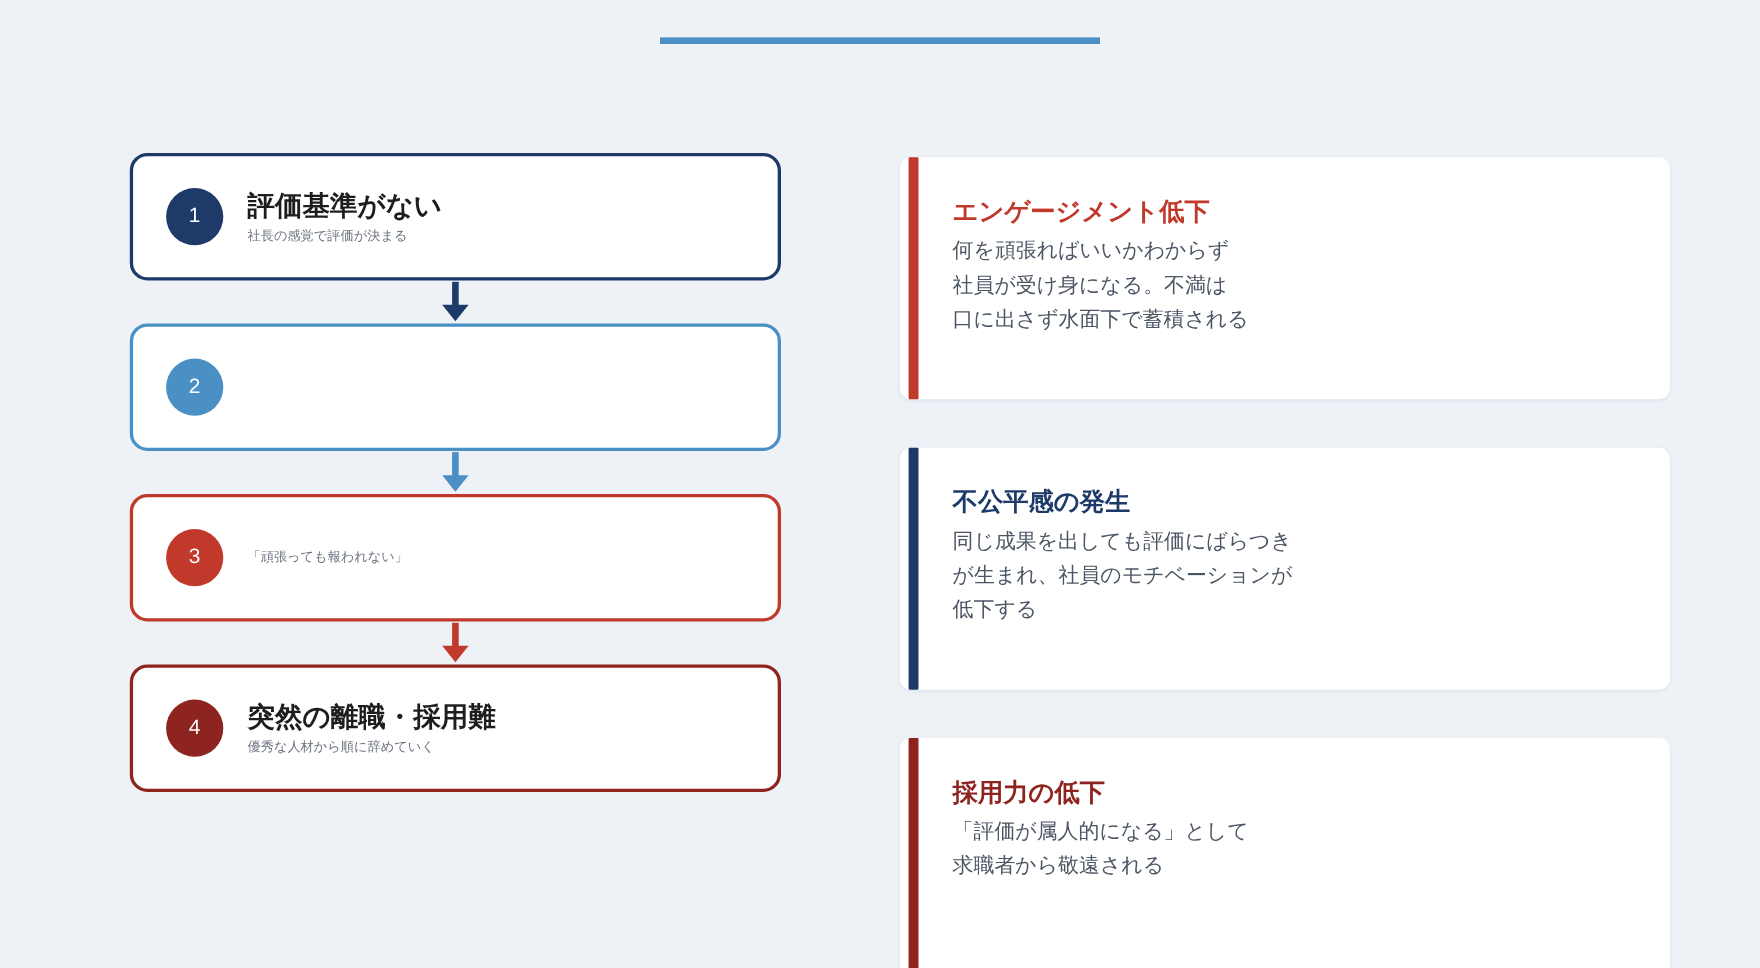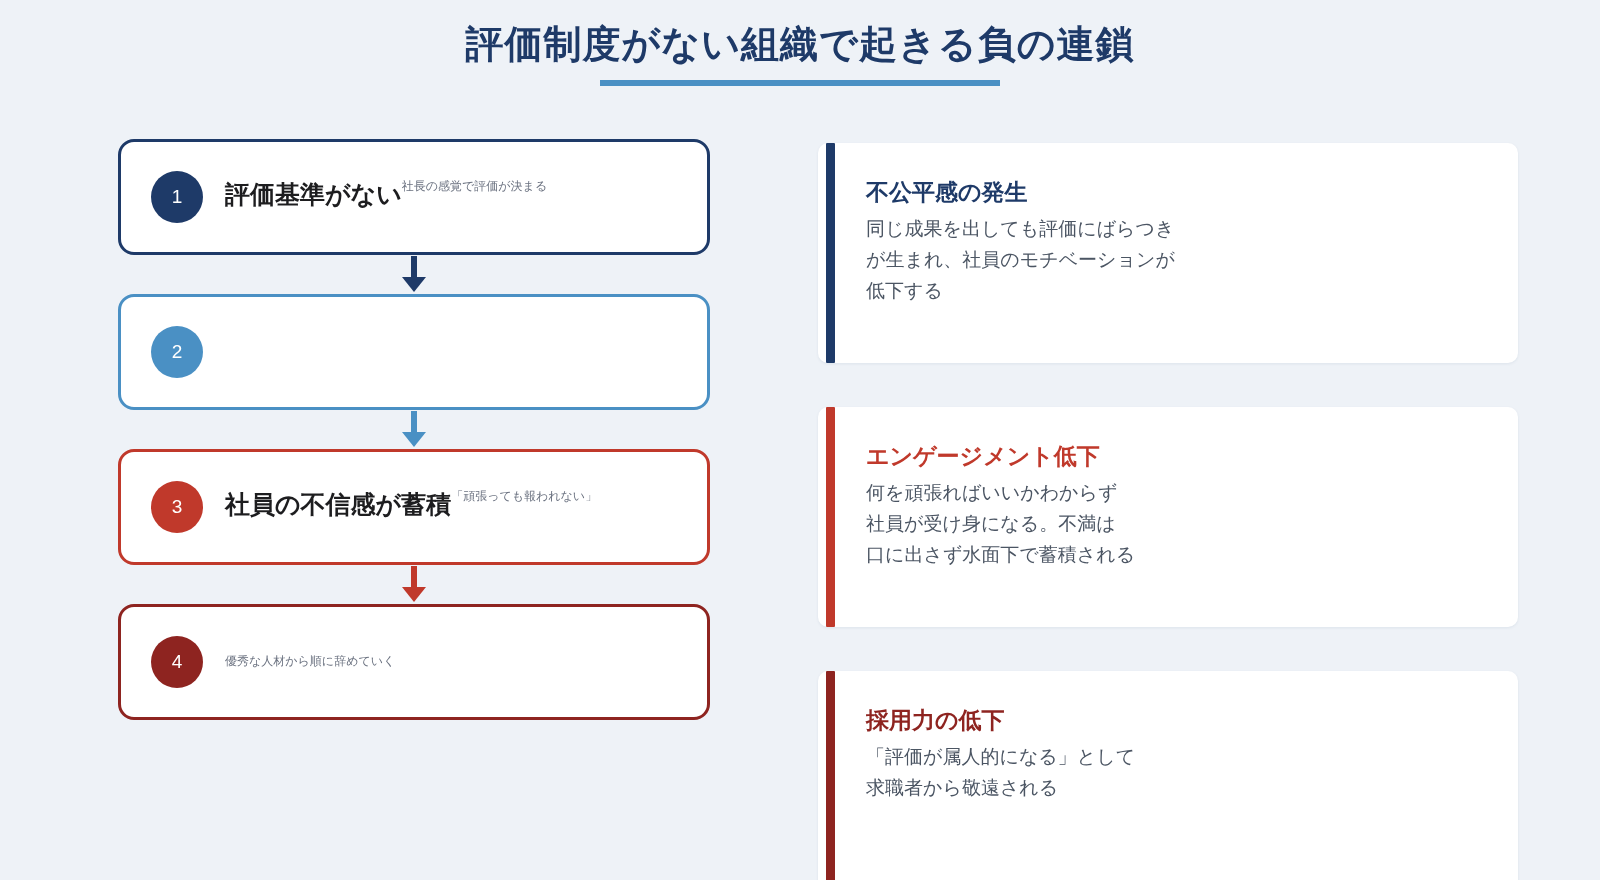--- a/index.html
+++ b/index.html
@@ -64,21 +64,21 @@
     background: #1e3a68;
     color: #ffffff;
     font-size: 19px;
     display: flex;
     align-items: center;
     justify-content: center;
     margin-right: 22px;
   }
   .step-texts {
     display: flex;
-    flex-direction: row;
+    flex-direction: column;
     justify-content: space-between;
   }
   .step-title {
     font-size: 25px;
     font-weight: bold;
     color: #1d1d1f;
     line-height: 1.25;
     margin-bottom: 4px;
   }
   .step-sub {
@@ -131,21 +131,20 @@
   .effect-line {
     font-size: 19px;
     color: #4b5563;
     line-height: 1.62;
   }
 </style>
 </head>
 <body>
 
 <div class="title-wrap">
-  <div class="title">評価制度がない組織で起きる負の連鎖</div>
   <div class="title-underline"></div>
 </div>
 
 <div class="flow" id="flow-root">
     <div class="step-card" style="border-color: rgb(30, 58, 104);">
       <div class="step-circle" style="background: rgb(30, 58, 104);">1</div>
       <div class="step-texts">
         <div class="step-title">評価基準がない</div>
         <div class="step-sub">社長の感覚で評価が決まる</div>
       </div>
@@ -161,57 +160,57 @@
     </div>
     <div class="arrow">
       <svg width="28" height="37" viewBox="0 0 28 37" aria-hidden="true">
         <rect x="11" y="0" width="6" height="23" fill="#4a90c4"></rect>
         <polygon points="2,21 26,21 14,36" fill="#4a90c4"></polygon>
       </svg>
     </div>
     <div class="step-card" style="border-color: rgb(192, 57, 43);">
       <div class="step-circle" style="background: rgb(192, 57, 43);">3</div>
       <div class="step-texts">
-        <div class="step-title">社員の不信感が蓄積</div>
         <div class="step-sub">「頑張っても報われない」</div>
       </div>
     </div>
     <div class="arrow">
       <svg width="28" height="37" viewBox="0 0 28 37" aria-hidden="true">
         <rect x="11" y="0" width="6" height="23" fill="#c0392b"></rect>
         <polygon points="2,21 26,21 14,36" fill="#c0392b"></polygon>
       </svg>
     </div>
     <div class="step-card" style="border-color: rgb(142, 36, 32);">
       <div class="step-circle" style="background: rgb(142, 36, 32);">4</div>
       <div class="step-texts">
+        <div class="step-title">突然の離職・採用難</div>
         <div class="step-sub">優秀な人材から順に辞めていく</div>
       </div>
     </div>
   </div>
 
 <div class="effects" id="effects-root">
+    <div class="effect-card" style="height: 220px; margin-bottom: 44px;">
+      <div class="effect-bar" style="background: rgb(192, 57, 43);"></div>
+      <div class="effect-heading" style="color: rgb(192, 57, 43);">エンゲージメント低下</div>
+      <div>
+        <div class="effect-line">何を頑張ればいいかわからず</div>
+        <div class="effect-line">社員が受け身になる。不満は</div>
+        <div class="effect-line">口に出さず水面下で蓄積される</div>
+      </div>
+    </div>
     <div class="effect-card" style="height: 220px; margin-bottom: 44px;">
       <div class="effect-bar" style="background: rgb(30, 58, 104);"></div>
       <div class="effect-heading" style="color: rgb(30, 58, 104);">不公平感の発生</div>
       <div>
         <div class="effect-line">同じ成果を出しても評価にばらつき</div>
         <div class="effect-line">が生まれ、社員のモチベーションが</div>
         <div class="effect-line">低下する</div>
       </div>
     </div>
-    <div class="effect-card" style="height: 220px; margin-bottom: 44px;">
-      <div class="effect-bar" style="background: rgb(192, 57, 43);"></div>
-      <div class="effect-heading" style="color: rgb(192, 57, 43);">エンゲージメント低下</div>
-      <div>
-        <div class="effect-line">何を頑張ればいいかわからず</div>
-        <div class="effect-line">社員が受け身になる。不満は</div>
-        <div class="effect-line">口に出さず水面下で蓄積される</div>
-      </div>
-    </div>
     <div class="effect-card" style="height: 220px;">
       <div class="effect-bar" style="background: rgb(142, 36, 32);"></div>
       <div class="effect-heading" style="color: rgb(142, 36, 32);">採用力の低下</div>
       <div>
         <div class="effect-line">「評価が属人的になる」として</div>
         <div class="effect-line">求職者から敬遠される</div>
       </div>
     </div>
   </div>
 

